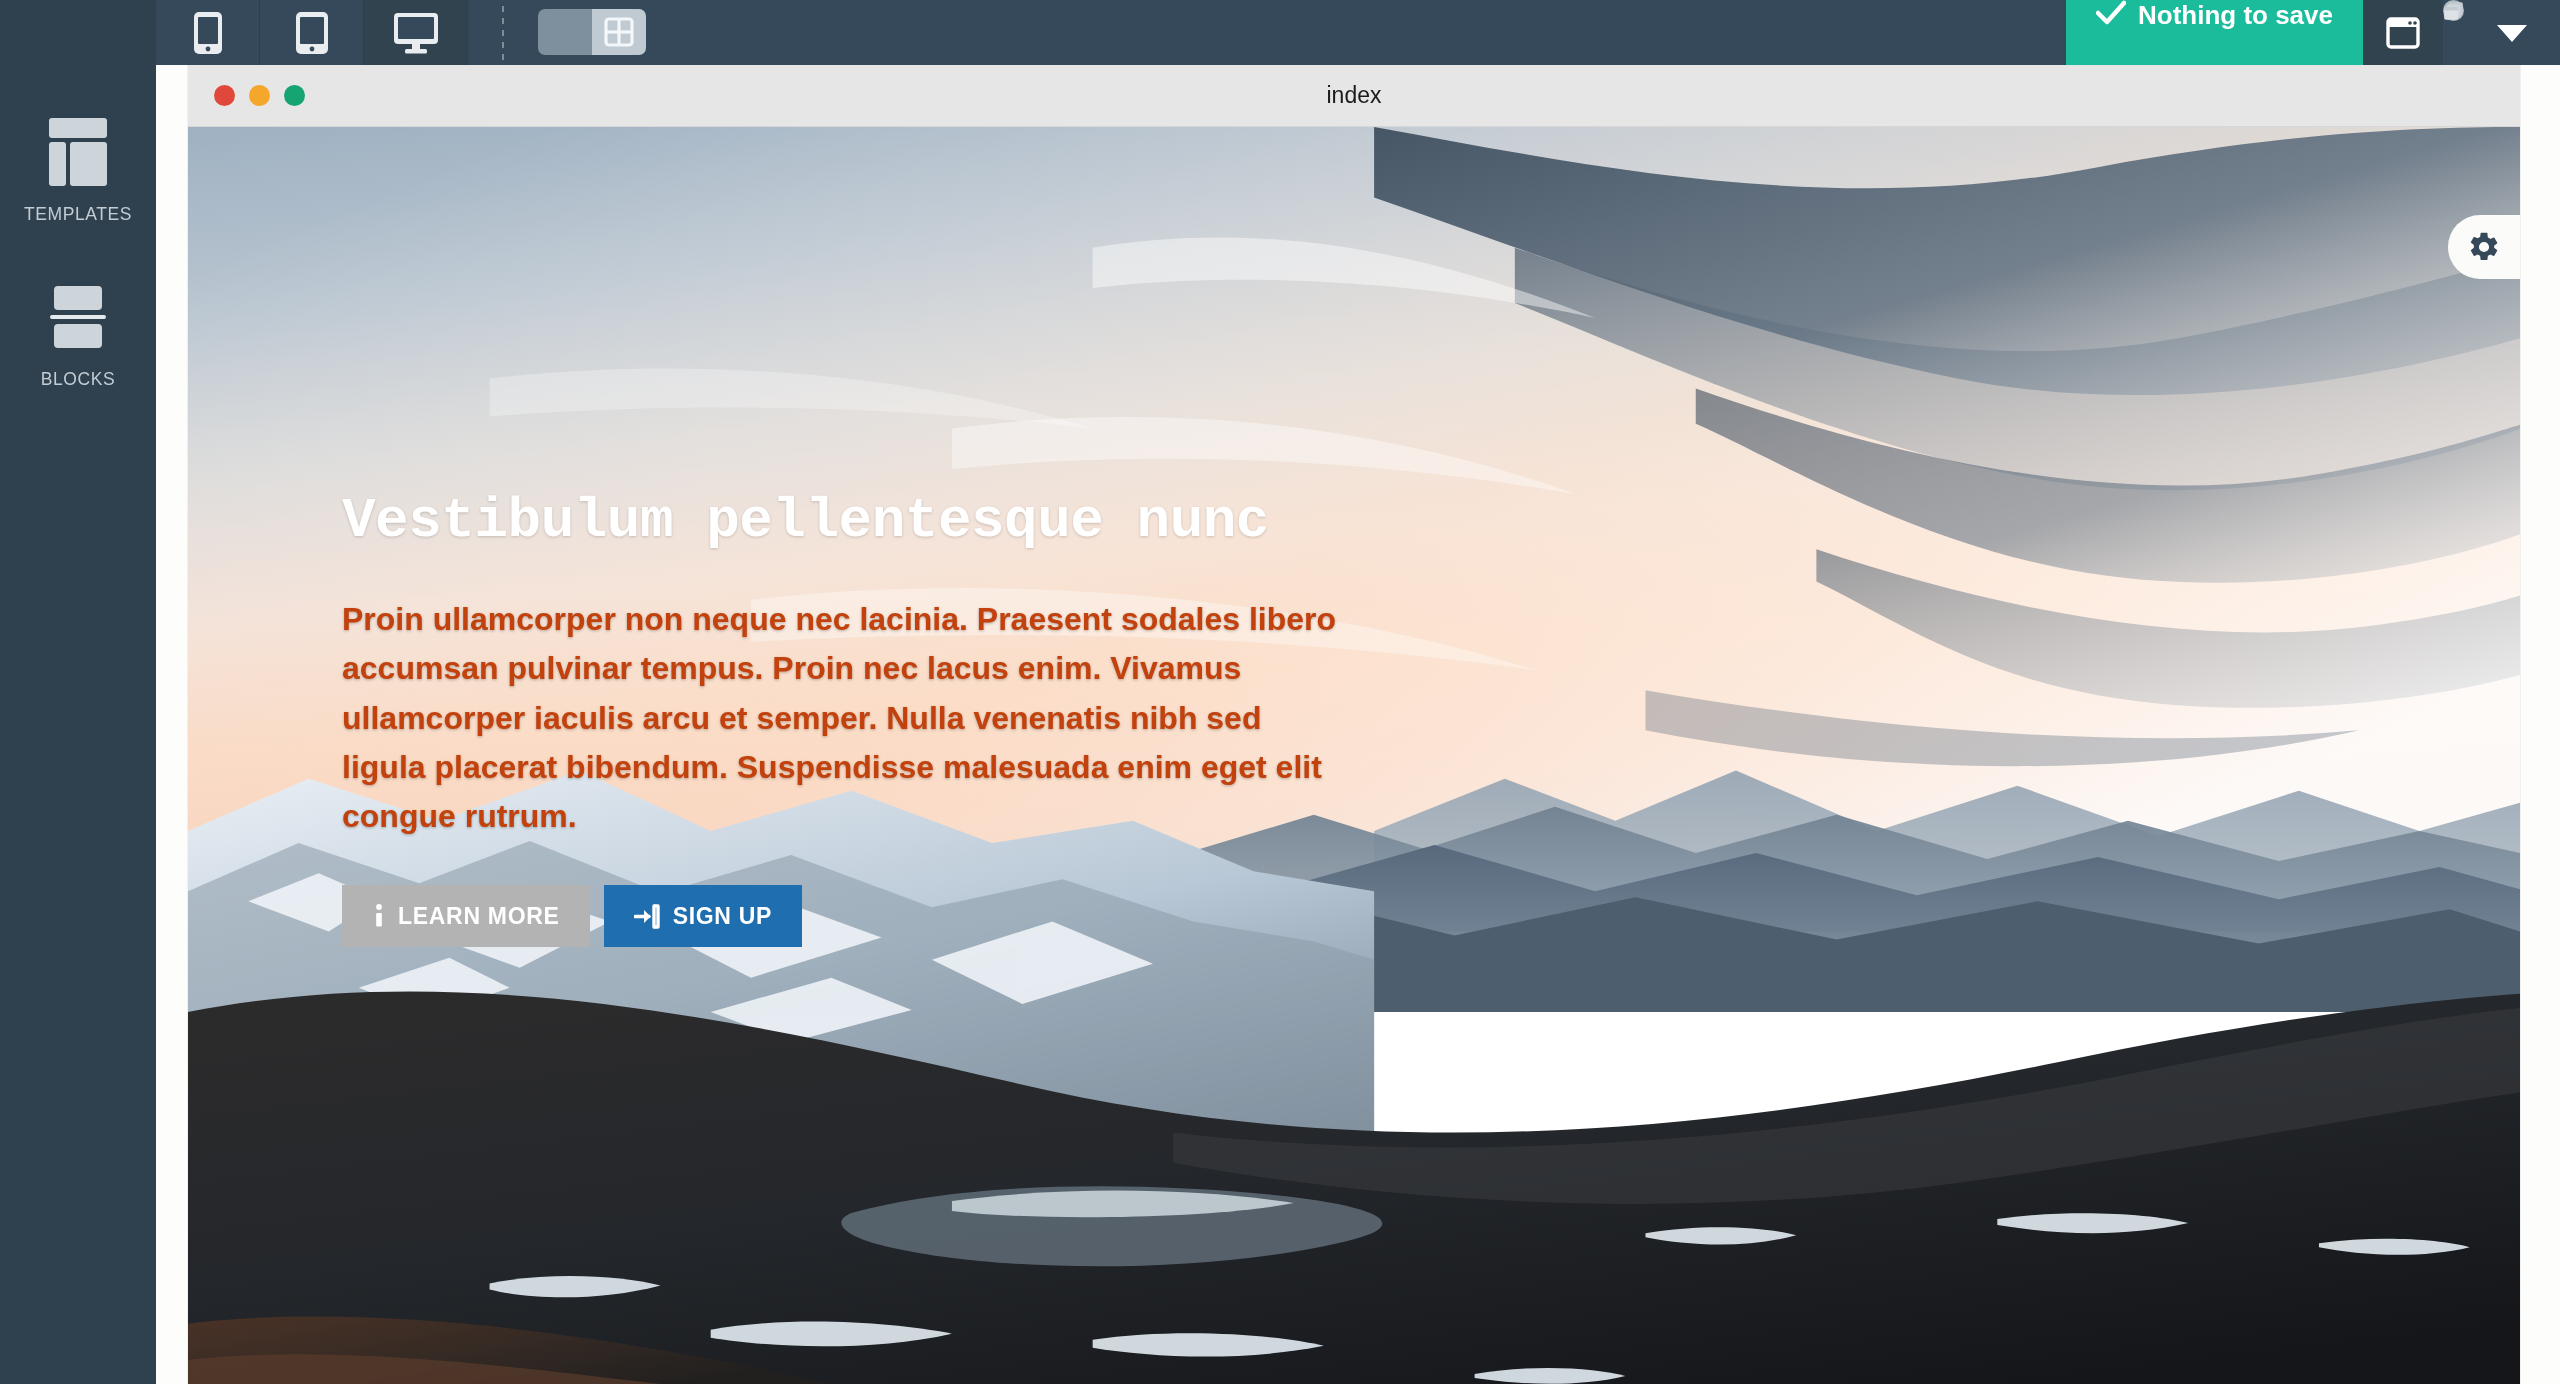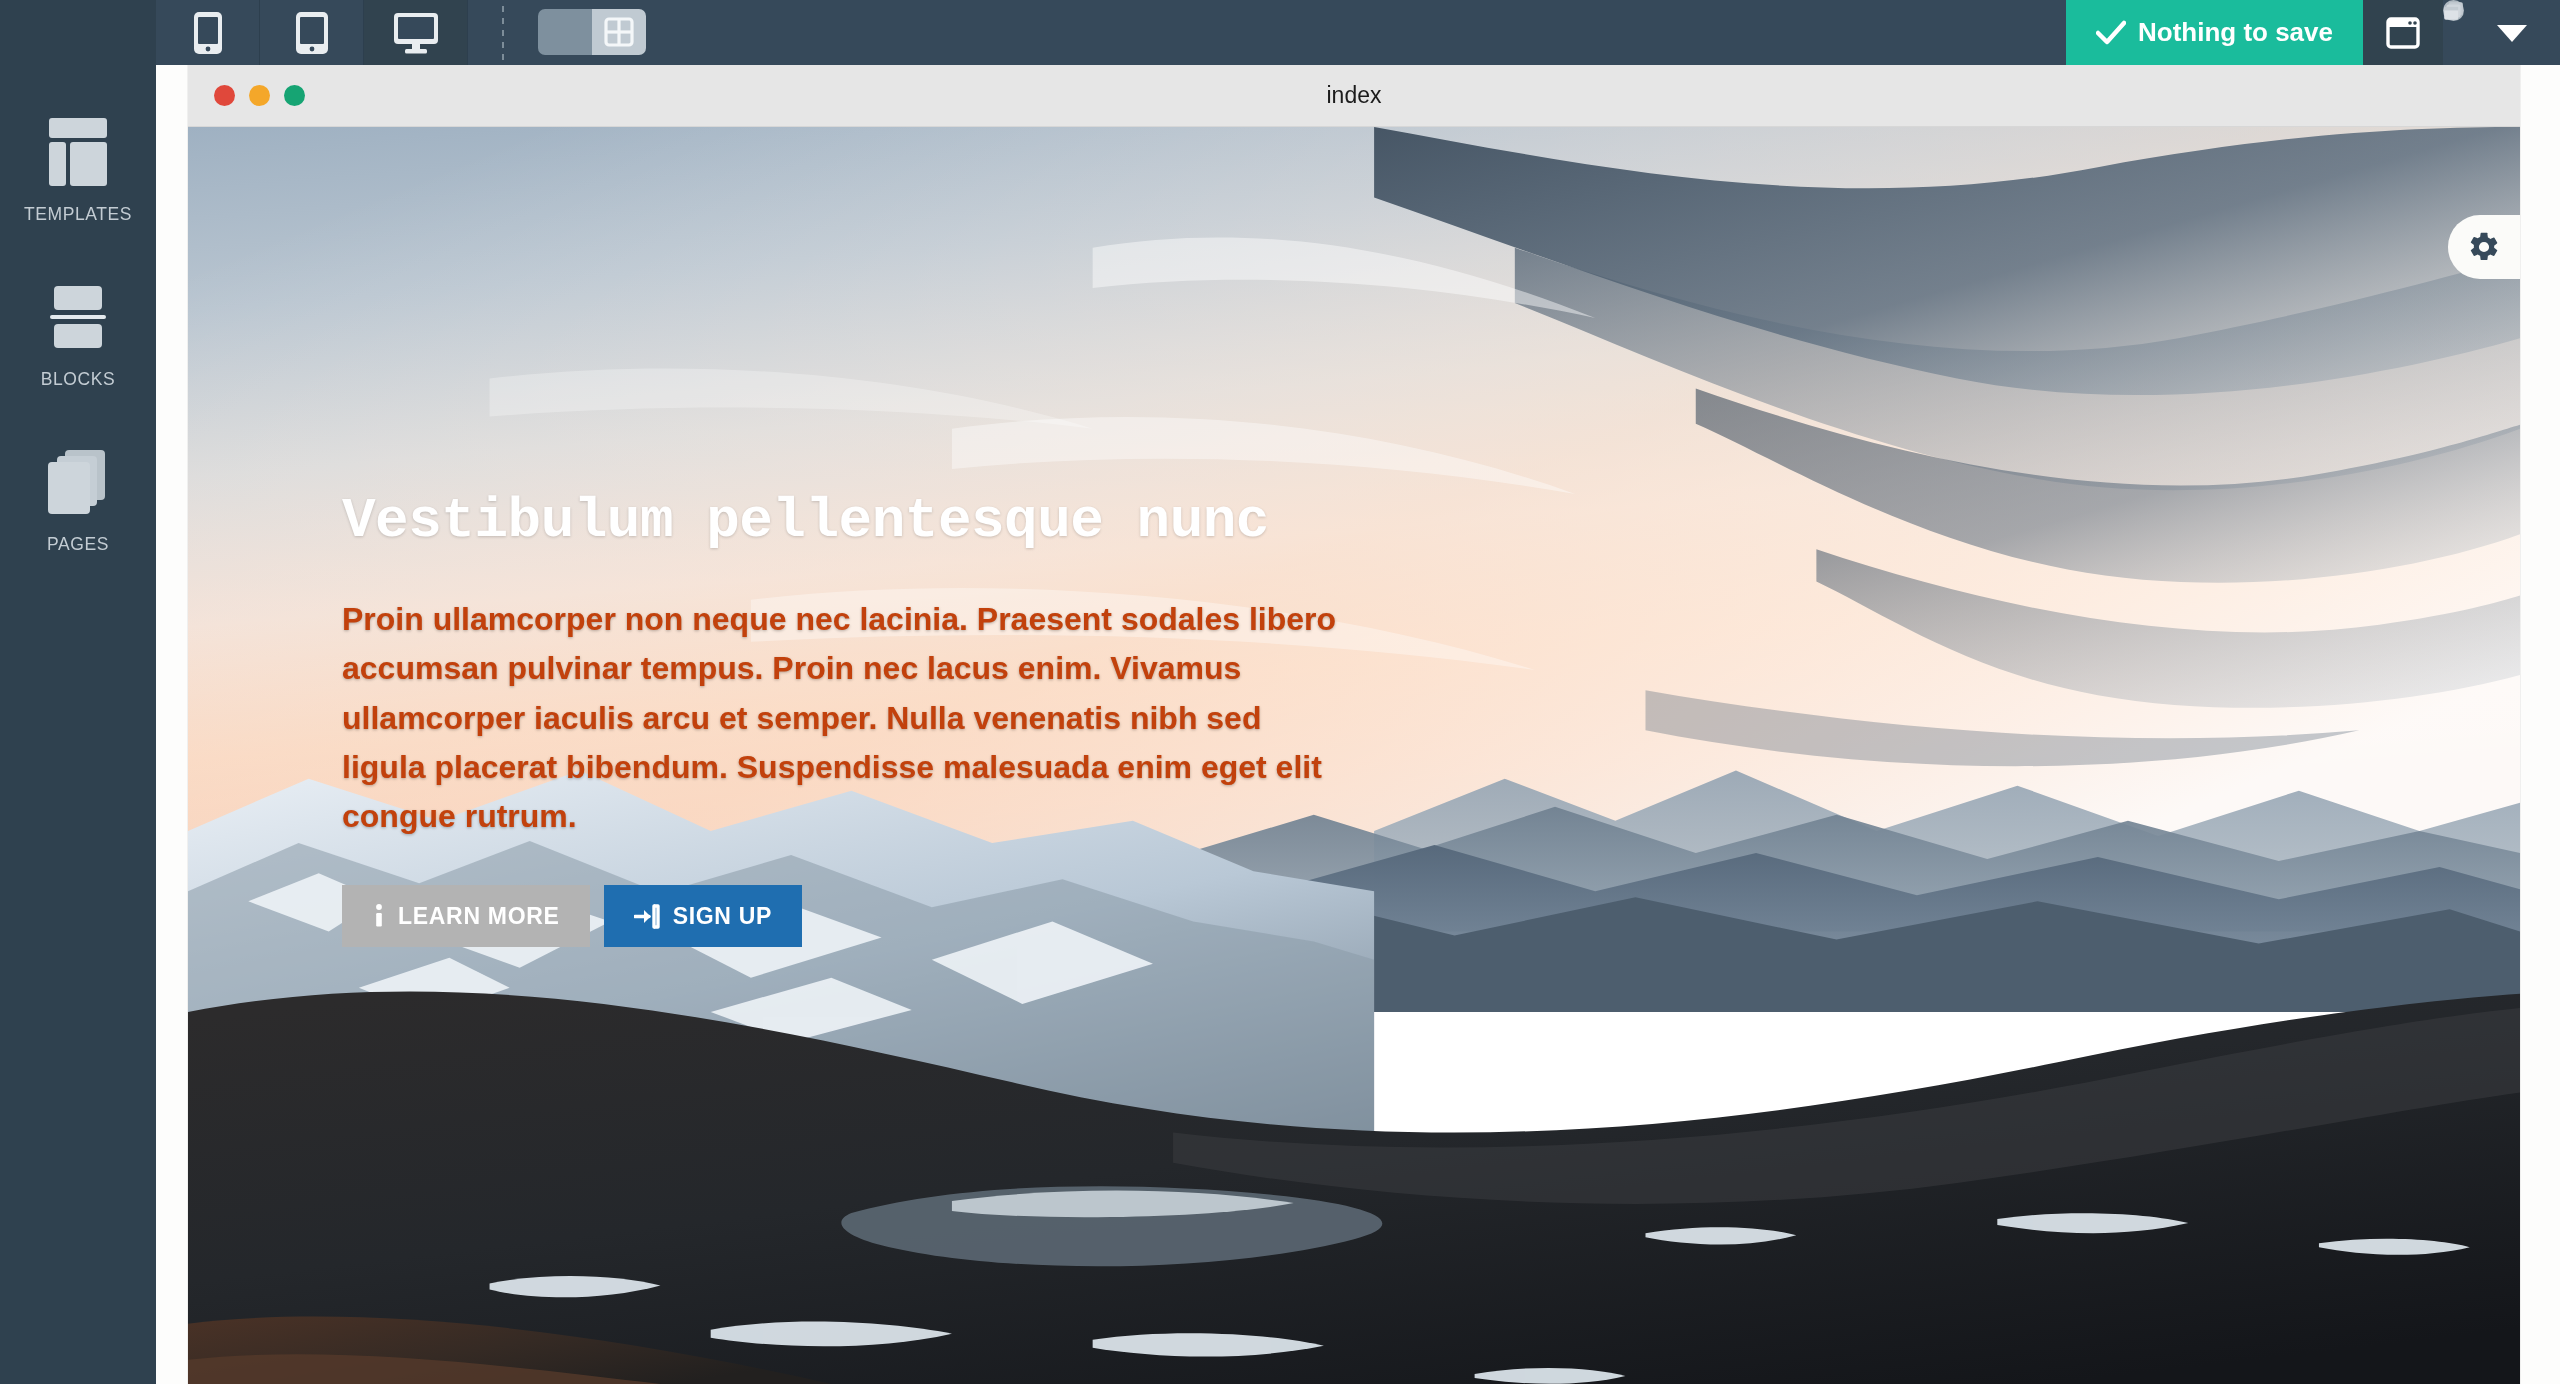--- a/index.html
+++ b/index.html
@@ -79,21 +79,21 @@
   .tb-dash { width:2px; height:54px; background:repeating-linear-gradient(to bottom,#7d8d99 0 6px,transparent 6px 12px); }
   .tb-toggle {
     width: 108px; height: 46px; margin-top: 9px;
     border-radius: 7px; overflow: hidden; display:flex; cursor:pointer;
   }
   .tg-left  { width: 50%; background: #7e909e; }
   .tg-right { width: 50%; background: #c0cad2; display:flex; align-items:center; justify-content:center; }
   .tb-spacer { flex: 1 1 auto; }
   .tb-save {
     background: #1abc9c; color:#ffffff;
-    display:flex; align-items:center; gap:12px;
+    display:flex; gap:12px;
     padding: 0 30px; font-size: 26px; font-weight: 700;
     cursor:pointer;
   }
   .tb-btn {
     width: 80px; display:flex; align-items:center; justify-content:center; cursor:pointer;
   }
   .tb-btn.dark { background: #31434f; }
   .tb-btn.light { background: #b0bac2; }
   .tb-caret { width: 96px; display:flex; align-items:center; justify-content:center; cursor:pointer; }
 
@@ -178,28 +178,20 @@
     <div class="side-item">
       <div class="side-icon">
         <div class="ic-blk-top"></div>
           <div class="ic-blk-mid"></div>
           <div class="ic-blk-bot"></div>
       </div>
       <div class="side-label">BLOCKS</div>
     </div>
 
 
-    <div class="side-item">
-      <div class="side-icon">
-        <div class="ic-pg-3"></div>
-          <div class="ic-pg-2"></div>
-          <div class="ic-pg-1"></div>
-      </div>
-      <div class="side-label">PAGES</div>
-    </div>
 
   </div>
 
   <div id="topbar">
 
     <div class="tb-dev">
       <svg width="30" height="44" viewBox="0 0 30 44">
         <rect x="1" y="1" width="28" height="42" rx="5" fill="#e9edf0"></rect>
         <rect x="5" y="6" width="20" height="27" rx="1" fill="#36495a"></rect>
         <circle cx="15" cy="38" r="2.4" fill="#36495a"></circle>

